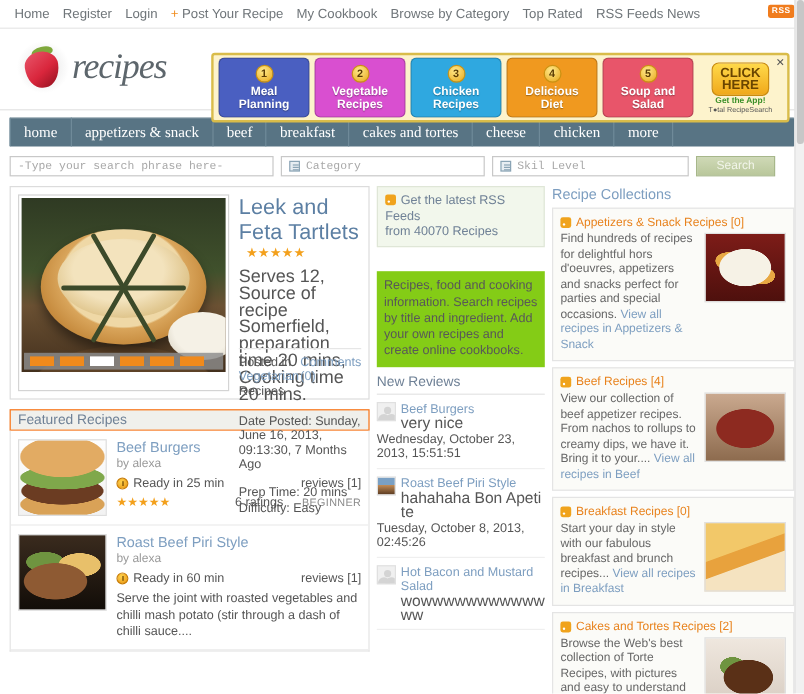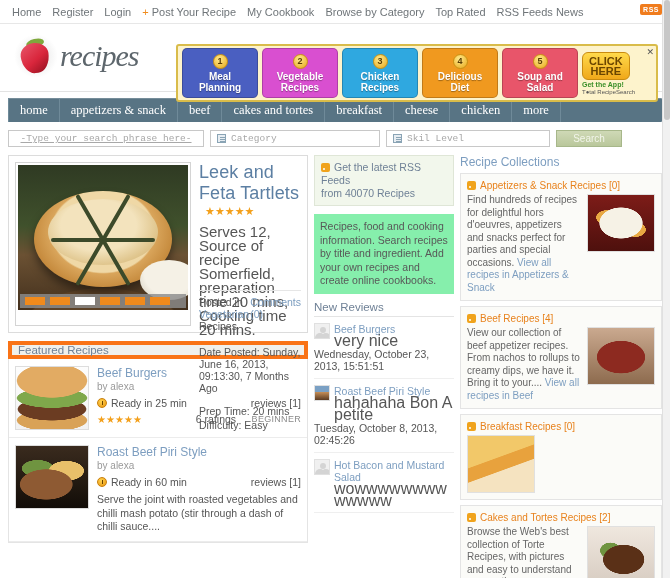--- a/index.html
+++ b/index.html
@@ -68,21 +68,21 @@
     background-image: repeating-linear-gradient(45deg, rgba(255,255,255,.10) 0 4px, rgba(255,255,255,0) 4px 8px);
   }
   .banner .num {
     width: 15px; height: 15px; border-radius: 50%;
     background: radial-gradient(circle at 40% 30%, #ffe98a, #e8a81b);
     color: #5a3c05; font-size: 9px; display:flex; align-items:center; justify-content:center;
     margin-bottom: 2px; text-shadow: none; border: 1px solid #c99213;
   }
   .banner .cta {
     width: 80px; height: 50px; display:flex; flex-direction:column;
-    align-items:flex-start; justify-content:center; gap:1px;
+    align-items:center; justify-content:center; gap:1px;
   }
   .banner .cta .btn {
     background: linear-gradient(#ffd94a,#f0a81a); border:1px solid #c98b10;
     border-radius: 6px; color:#6a4500; font-weight:bold; font-size:11px;
     line-height:10px; padding:3px 6px; text-align:center;
   }
   .banner .cta .app { color:#3a8f28; font-weight:bold; font-size:7px; }
   .banner .cta .brand { color:#555; font-size:6px; }
   .banner-close { position:absolute; right:2px; top:1px; font-size:9px; color:#555; }
 
@@ -99,21 +99,21 @@
   }
   .mainnav .item:first-child { border-left: 1px solid #6f8a99; }
 
   
   .searchbar { margin: 8px 8px 0 8px; display: flex; gap: 6px; align-items: center; }
   .searchbar .field {
     height: 17px; border: 1px solid #c8c8c8; background: #fff;
     display:flex; align-items:center; padding: 0 6px;
     font-family: "Liberation Mono", monospace; font-size: 9.5px; color: #a8a8a8;
   }
-  .searchbar .f1 { width: 196px; justify-content: center; text-decoration: underline; }
+  .searchbar .f1 { width: 220px; justify-content: flex-start; }
   .searchbar .f2 { width: 170px; gap:5px; }
   .searchbar .f3 { width: 164px; gap:5px; }
   .selicon {
     width: 9px; height: 9px; background: #e7edf2; border: 1px solid #8aa4b5;
     position: relative; flex: 0 0 auto;
   }
   .selicon::after{ content:""; position:absolute; left:2px; top:2px; width:5px; height:1px;
     background:#8aa4b5; box-shadow: 0 2px 0 #8aa4b5, 0 4px 0 #8aa4b5;}
   .searchbtn {
     width: 66px; height: 17px; background: linear-gradient(#cfd9b6,#b9c79b);
@@ -175,21 +175,21 @@
   .recipe-meta { margin-top: 10px; font-size: 10.5px; color: #555; line-height: 14px; }
   .posted-row {
     position: absolute; left: 0; right: 0; bottom: -6px;
     border-top: 1px solid #e6e6e6; padding-top: 5px;
     display:flex; justify-content: space-between; font-size: 10.5px; color:#555;
   }
   .posted-row a { color: #7d9ec0; text-decoration: none; }
 
   
   .section-head {
-    margin-top: 8px; background: #f0f0ec; border: 4px solid #f97316;
+    margin-top: 8px; background: #f0f0ec; border: 1px solid #f97316;
     height: 18px; display:flex; align-items:center; padding: 0 6px;
     color: #6f8196; font-size: 11.5px;
   }
   .feat-list { border: 1px solid #e4e4e4; border-top: none; background:#fff; }
   .feat-item { display:flex; gap: 8px; padding: 7px 6px; border-bottom: 1px solid #ececec; }
   .feat-thumb { width: 74px; height: 64px; flex: 0 0 auto; border:1px solid #ddd; overflow:hidden; }
   .th-burger { background:
       radial-gradient(ellipse 80% 45% at 50% 22%, #e2ab63 0 60%, rgba(0,0,0,0) 62%),
       radial-gradient(ellipse 80% 26% at 50% 50%, #7fa84b 0 60%, rgba(0,0,0,0) 62%),
       radial-gradient(ellipse 78% 30% at 50% 68%, #6b3c22 0 60%, rgba(0,0,0,0) 62%),
@@ -223,41 +223,41 @@
   .rssbox {
     border: 1px solid #dfe6d7; background: #f2f7ec; padding: 5px 6px;
     font-size: 10.5px; line-height: 13px; color: #6f8196;
   }
   .rssbox .ricon {
     display:inline-block; width:9px; height:9px; background:#f0a31c; border-radius:2px;
     position:relative; margin-right:4px; vertical-align:-1px;
   }
   .rssbox .ricon::after{content:"";position:absolute;left:2px;bottom:2px;width:2px;height:2px;background:#fff;border-radius:50%;}
   .infobox {
-    margin-top: 8px; background: #86efac; padding: 6px;
+    margin-top: 20px; background: #84cc16; padding: 6px;
     font-size: 10.5px; line-height: 13.5px; color: #585858;
   }
   .rev-head {
     margin-top: 7px; color: #6f8196; font-size: 11.5px;
     border-bottom: 1px solid #e4e4e4; padding-bottom: 3px;
   }
   .rev-item { padding: 6px 0 5px 0; border-bottom: 1px solid #efefef; }
   .rev-top { display:flex; gap: 4px; }
   .rev-ava {
     width: 16px; height: 16px; flex:0 0 auto; background:#f0f0f0; border:1px solid #e0e0e0;
     position:relative; overflow:hidden;
   }
   .rev-ava::after{
     content:""; position:absolute; left:5px; top:3px; width:6px; height:6px; border-radius:50%;
     background:#d4d4d4; box-shadow: -3px 8px 0 2px #d4d4d4, 3px 8px 0 2px #d4d4d4;
   }
   .rev-ava.photo1{ background: linear-gradient(#7aa0c4 0 45%, #c08a55 46%, #5b3b22 100%); }
   .rev-ava.photo1::after{ display:none; }
   .rev-name { color: #7d9ec0; font-size: 10.5px; }
-  .rev-text { font-size: 16px; color: #555; line-height: 12px; word-break: break-all; }
+  .rev-text { font-size: 13px; color: #555; line-height: 12px; word-break: break-all; }
   .rev-date { font-size: 10.5px; color: #555; line-height: 12.5px; margin-top: 1px; }
 
   
   .coll-head { color: #7d9ec0; font-size: 12px; padding-bottom: 4px; }
   .coll-item {
     border: 1px solid #e4e4e4; background: #fbfbf8; padding: 6px;
     margin-bottom: 5px;
   }
   .coll-title {
     color: #e8821c; font-size: 10px; margin-bottom: 3px;
@@ -360,22 +360,22 @@
         <div class="brand">T●tal RecipeSearch</div>
       </div>
       <div class="banner-close">✕</div>
     </div>
   </div>
 
   <div class="mainnav" id="mainnav">
       <a href="#" class="item">home</a>
       <a href="#" class="item">appetizers &amp; snack</a>
       <a href="#" class="item">beef</a>
+      <a href="#" class="item">breakfast</a>
       <a href="#" class="item">cakes and tortes</a>
-      <a href="#" class="item">breakfast</a>
       <a href="#" class="item">cheese</a>
       <a href="#" class="item">chicken</a>
       <a href="#" class="item">more</a>
     </div>
 
   <div class="searchbar">
     <div class="field f1">
       <span>-Type your search phrase here-</span>
     </div>
     <div class="field f2">
@@ -539,20 +539,21 @@
               <div class="coll-text"><span>View our collection of beef appetizer recipes. From nachos to rollups to creamy dips, we have it. Bring it to your....</span> <a href="#">View all recipes in Beef</a></div>
               <div class="coll-img img-beef"></div>
             </div>
           </div>
           <div class="coll-item">
             <div class="coll-title">
               <span class="ricon"></span>
               <span>Breakfast Recipes [0]</span>
             </div>
             <div class="coll-body">
+              <div class="coll-text"><span>Start your day in style with our fabulous breakfast and brunch recipes...</span> <a href="#">View all recipes in Breakfast</a></div>
               <div class="coll-img img-breakfast"></div>
             </div>
           </div>
           <div class="coll-item">
             <div class="coll-title">
               <span class="ricon"></span>
               <span>Cakes and Tortes Recipes [2]</span>
             </div>
             <div class="coll-body">
               <div class="coll-text"><span>Browse the Web's best collection of Torte Recipes, with pictures and easy to understand preparation instructions.....</span> </div>

